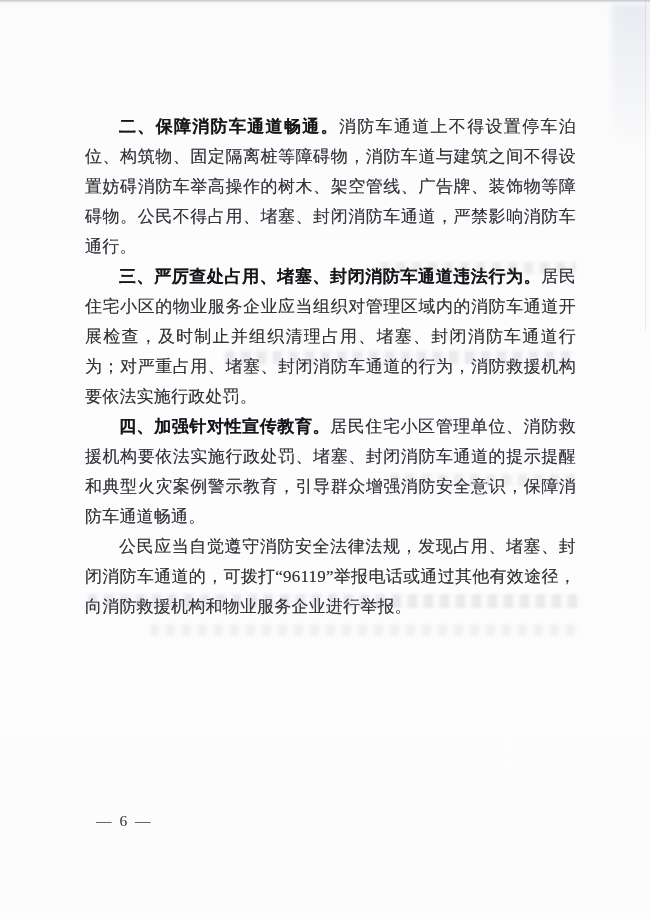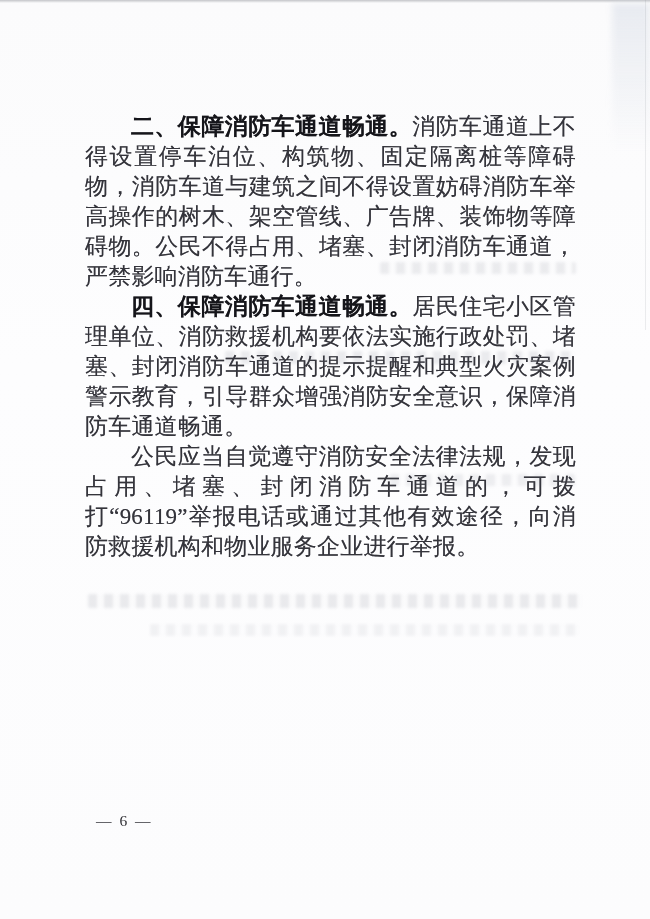--- a/index.html
+++ b/index.html
@@ -27,21 +27,21 @@
     background: rgba(120,124,134,0.14);
   }
   .content {
     position: absolute;
     left: 85px;
     top: 112px;
     width: 491px;
   }
   .content p {
     margin: 0;
-    font-size: 23px;
+    font-size: 17px;
     line-height: 30px;
     letter-spacing: 0.2px;
     color: #34343b;
     text-align: justify;
     text-indent: 2em;
     text-shadow: 0 0 0.5px rgba(45,45,55,0.55);
   }
   .lead {
     font-weight: bold;
     color: #15151a;
@@ -69,21 +69,22 @@
 <body>
 
 <div class="page">
 
   <div class="scan-edge-top"></div>
   <div class="scan-corner-right"></div>
   <div class="scan-edge-right"></div>
 
   <div class="content">
     <p><span class="lead">二、保障消防车通道畅通。</span><span>消防车通道上不得设置停车泊位、构筑物、固定隔离桩等障碍物，消防车道与建筑之间不得设置妨碍消防车举高操作的树木、架空管线、广告牌、装饰物等障碍物。公民不得占用、堵塞、封闭消防车通道，严禁影响消防车通行。</span></p>
-    <p><span class="lead">四、保障消防车通道畅通。</span><span>居民住宅小区管理单位、消防救援机构要依法实施行政处罚、堵塞、封闭消防车通道的提示提醒和典型火灾案例警示教育，引导群众增强消防安全意识，保障消防车通道畅通。</span></p>
+    <p><span class="lead">三、严厉查处占用、堵塞、封闭消防车通道违法行为。</span><span>居民住宅小区的物业服务企业应当组织对管理区域内的消防车通道开展检查，及时制止并组织清理占用、堵塞、封闭消防车通道行为；对严重占用、堵塞、封闭消防车通道的行为，消防救援机构要依法实施行政处罚。</span></p>
+    <p><span class="lead">四、加强针对性宣传教育。</span><span>居民住宅小区管理单位、消防救援机构要依法实施行政处罚、堵塞、封闭消防车通道的提示提醒和典型火灾案例警示教育，引导群众增强消防安全意识，保障消防车通道畅通。</span></p>
     <p><span class="lead"></span><span>公民应当自觉遵守消防安全法律法规，发现占用、堵塞、封闭消防车通道的，可拨打“96119”举报电话或通过其他有效途径，向消防救援机构和物业服务企业进行举报。</span></p>
   </div>
 
   <div class="smudge" style="left:380px; top:262px; width:196px; height:12px; opacity:0.55;"></div>
   <div class="smudge" style="left:225px; top:351px; width:350px; height:13px; opacity:0.6;"></div>
   <div class="smudge" style="left:390px; top:474px; width:185px; height:12px; opacity:0.5;"></div>
   <div class="smudge" style="left:88px; top:594px; width:494px; height:14px; opacity:0.62;"></div>
   <div class="smudge" style="left:150px; top:624px; width:430px; height:12px; opacity:0.35;"></div>
 
   <div class="page-number">— 6 —</div>

